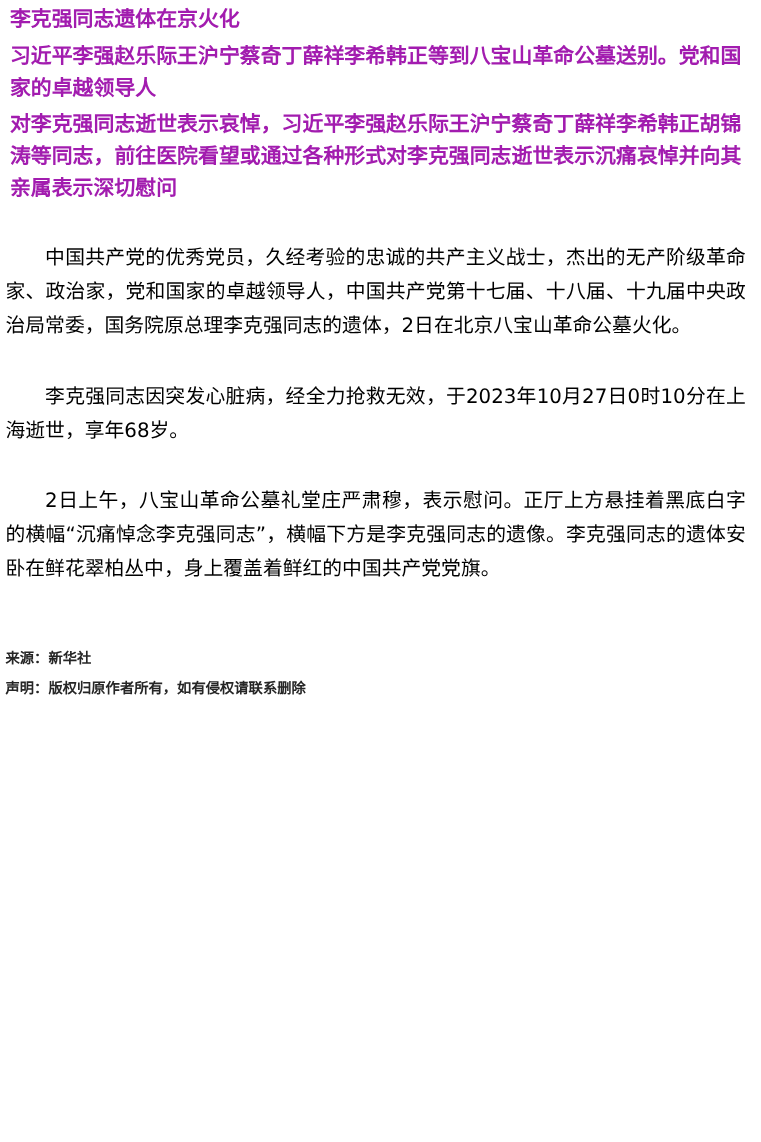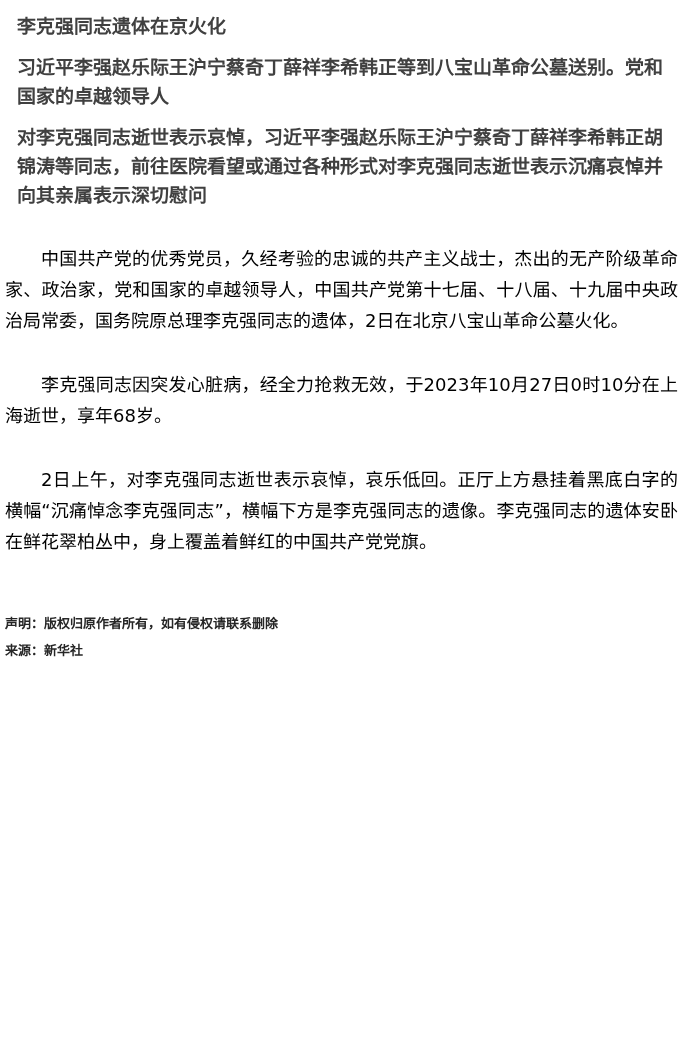--- a/index.html
+++ b/index.html
@@ -16,25 +16,25 @@
   .page {
     box-sizing: border-box;
     width: 692px;
     padding: 0 14px 4px 5px;
   }
   
   .headline-block {
     margin: 0;
   }
   .headline {
-    margin: 12px;
+    margin: 4px;
     font-size: 19px;
     line-height: 29px;
     font-weight: 700;
-    color: #404040;
+    color: #a21caf;
     text-align: left;
   }
   
   .para {
     margin: 33px 0 0 0;
     font-size: 18px;
     line-height: 31px;
     font-weight: 400;
     color: #000000;
     text-align: justify;
@@ -61,21 +61,21 @@
 
   <header class="headline-block">
     <div class="headline">李克强同志遗体在京火化</div>
     <div class="headline">习近平李强赵乐际王沪宁蔡奇丁薛祥李希韩正等到八宝山革命公墓送别。党和国家的卓越领导人</div>
     <div class="headline">对李克强同志逝世表示哀悼，习近平李强赵乐际王沪宁蔡奇丁薛祥李希韩正胡锦涛等同志，前往医院看望或通过各种形式对李克强同志逝世表示沉痛哀悼并向其亲属表示深切慰问</div>
   </header>
 
   <main>
     <p class="para">中国共产党的优秀党员，久经考验的忠诚的共产主义战士，杰出的无产阶级革命家、政治家，党和国家的卓越领导人，中国共产党第十七届、十八届、十九届中央政治局常委，国务院原总理李克强同志的遗体，2日在北京八宝山革命公墓火化。</p>
     <p class="para">李克强同志因突发心脏病，经全力抢救无效，于2023年10月27日0时10分在上海逝世，享年68岁。</p>
-    <p class="para">2日上午，对李克强同志逝世表示哀悼，哀乐低回。正厅上方悬挂着黑底白字的横幅“沉痛悼念李克强同志”，横幅下方是李克强同志的遗像。李克强同志的遗体安卧在鲜花翠柏丛中，身上覆盖着鲜红的中国共产党党旗。</p>
+    <p class="para">2日上午，八宝山革命公墓礼堂庄严肃穆，表示慰问。正厅上方悬挂着黑底白字的横幅“沉痛悼念李克强同志”，横幅下方是李克强同志的遗像。李克强同志的遗体安卧在鲜花翠柏丛中，身上覆盖着鲜红的中国共产党党旗。</p>
   </main>
 
   <footer class="article-footer">
+    <p class="footline">来源：新华社</p>
     <p class="footline">声明：版权归原作者所有，如有侵权请联系删除</p>
-    <p class="footline">来源：新华社</p>
   </footer>
 
 </div>
 
 </body></html>

